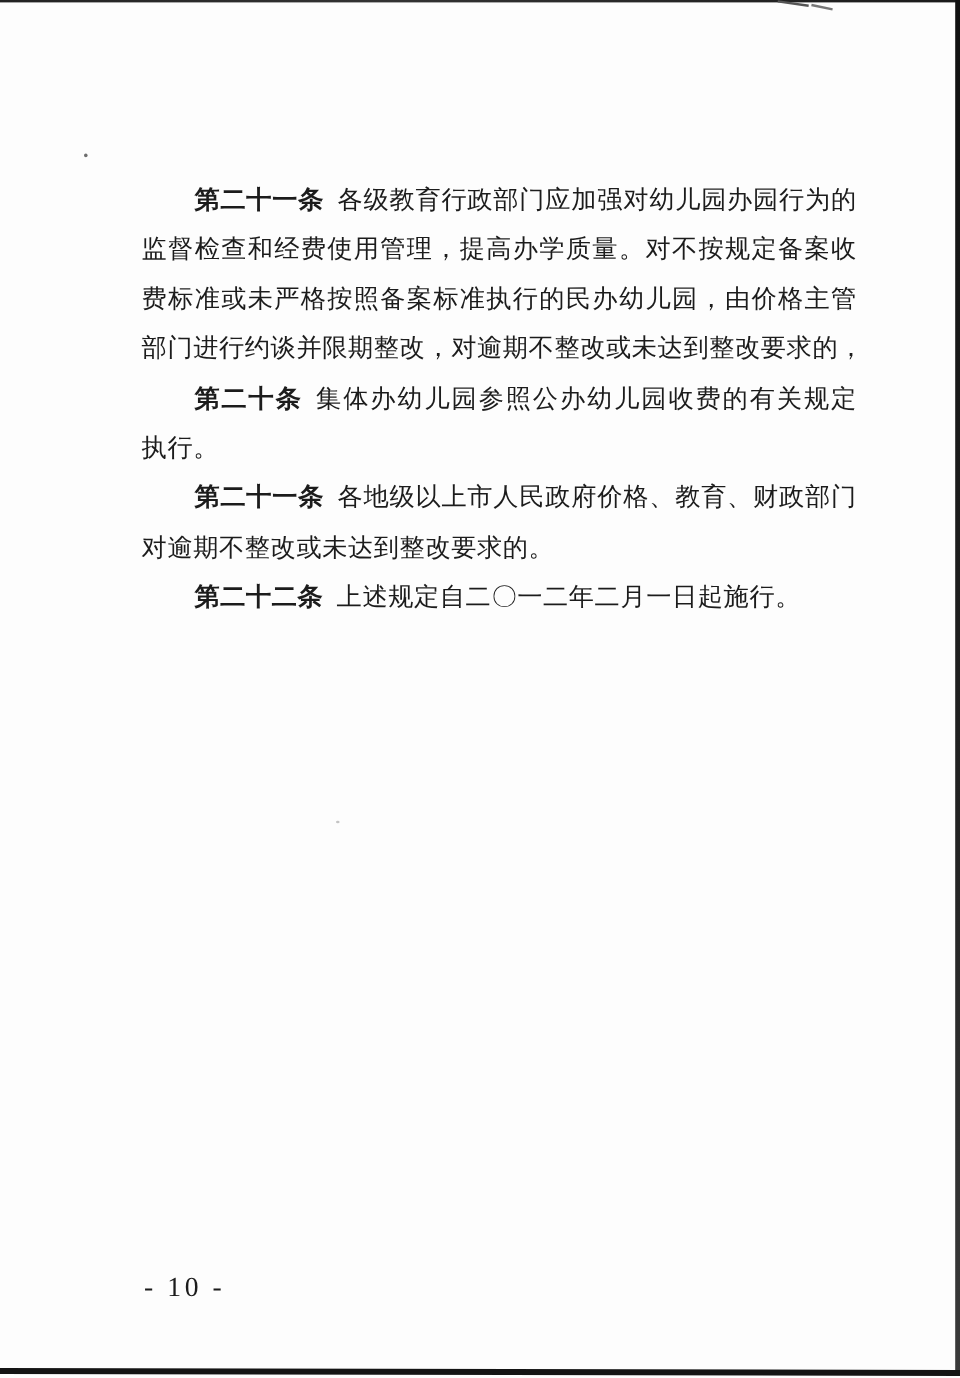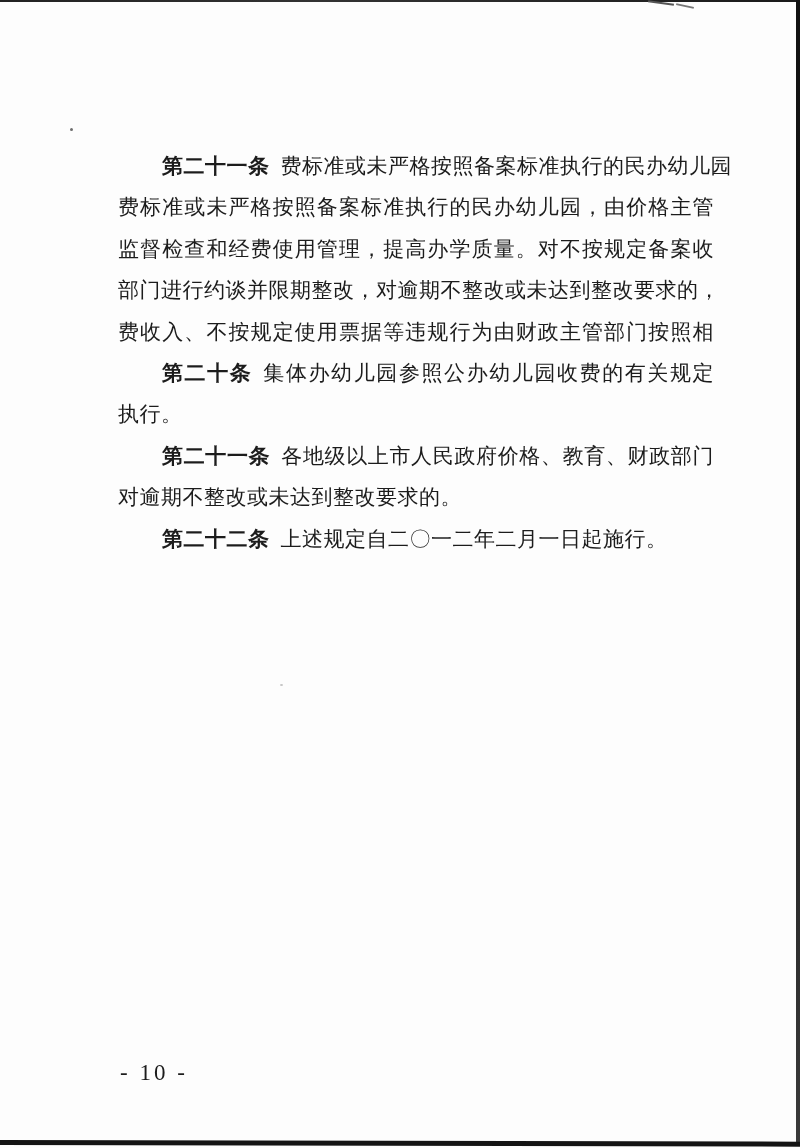--- a/index.html
+++ b/index.html
@@ -120,30 +120,29 @@
   <div class="scan-edge-top"></div>
   <div class="scan-edge-right"></div>
   <div class="scan-edge-bottom"></div>
   <div class="scratch-a"></div>
   <div class="scratch-b"></div>
   <div class="speck-1"></div>
   <div class="speck-2"></div>
 
   <div class="doc-body">
 
-    <div class="line indent"><span class="head">第二十一条</span><span>费标准或未严格按照备案标准执行的民办幼儿园</span></div>
+    <div class="line indent"><span class="head">第二十一条</span><span>各级教育行政部门应加强对幼儿园办园行为的</span></div>
+
+    <div class="line"><span>监督检查和经费使用管理，提高办学质量。对不按规定备案收</span></div>
 
     <div class="line"><span>费标准或未严格按照备案标准执行的民办幼儿园，由价格主管</span></div>
-
-    <div class="line"><span>监督检查和经费使用管理，提高办学质量。对不按规定备案收</span></div>
 
     <div class="line"><span>部门进行约谈并限期整改，对逾期不整改或未达到整改要求的，</span></div>
 
 
-    <div class="line"><span>费收入、不按规定使用票据等违规行为由财政主管部门按照相</span></div>
 
 
     <div class="line indent"><span class="head">第二十条</span><span>集体办幼儿园参照公办幼儿园收费的有关规定</span></div>
 
     <div class="line end"><span>执行。</span></div>
 
     <div class="line indent"><span class="head">第二十一条</span><span>各地级以上市人民政府价格、教育、财政部门</span></div>
 
     <div class="line end"><span>对逾期不整改或未达到整改要求的。</span></div>
 

